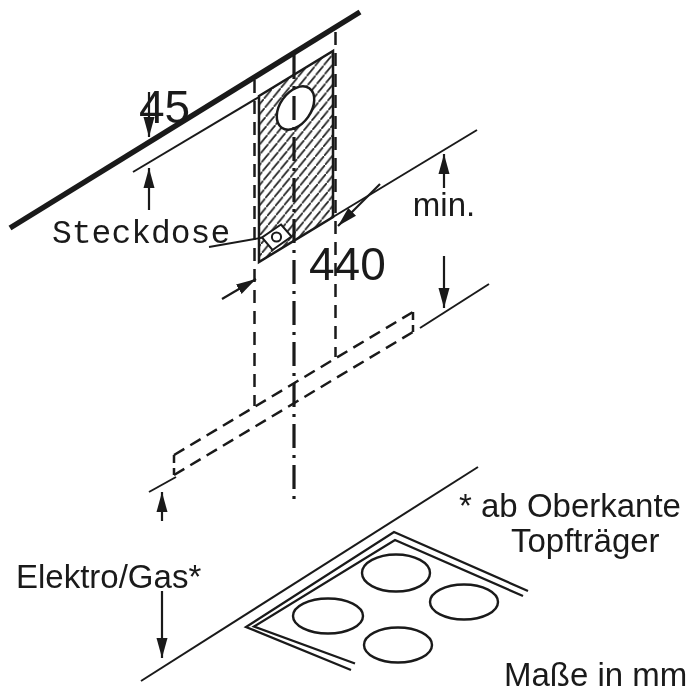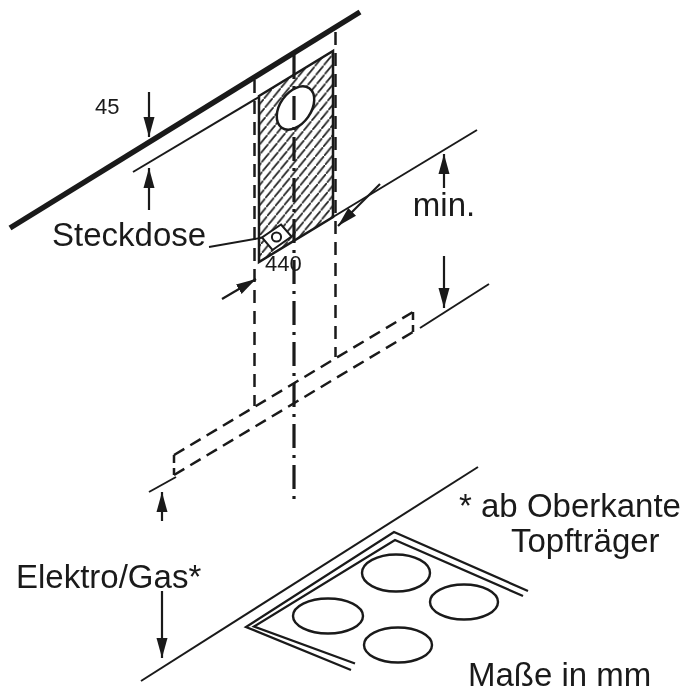--- a/index.html
+++ b/index.html
@@ -5,21 +5,21 @@
   html,body{margin:0;padding:0;background:#fff;}
   #stage{
     position:relative;width:700px;height:700px;background:#ffffff;
     font-family:"Liberation Sans", sans-serif;color:#1a1a1a;overflow:hidden;
   }
   #stage svg{position:absolute;left:0;top:0;}
   .label{
     position:absolute;color:#1a1a1a;font-size:33px;line-height:34px;
     white-space:nowrap;letter-spacing:0px;
   }
-  .label.num{font-size:22px;}
+  .label.num{font-size:46px;margin-left:44px;}
   .label.center{text-align:center;}
 </style>
 </head>
 <body>
 
 <div id="stage">
 
   <svg width="700" height="700" viewBox="0 0 700 700">
     <defs>
       <pattern id="hatch" patternUnits="userSpaceOnUse" width="9" height="9" patternTransform="rotate(-6)">
@@ -71,26 +71,26 @@
     <line x1="222" y1="299" x2="256" y2="279" stroke="#1a1a1a" stroke-width="2.2" marker-end="url(#arr)"></line>
     <line x1="380" y1="184" x2="338" y2="226" stroke="#1a1a1a" stroke-width="2.2" marker-end="url(#arr)"></line>
     <line x1="444" y1="188" x2="444" y2="154" stroke="#1a1a1a" stroke-width="2.2" marker-end="url(#arr)"></line>
     <line x1="444" y1="256" x2="444" y2="308" stroke="#1a1a1a" stroke-width="2.2" marker-end="url(#arr)"></line>
     <line x1="162" y1="521" x2="162" y2="492" stroke="#1a1a1a" stroke-width="2.2" marker-end="url(#arr)"></line>
     <line x1="162" y1="591" x2="162" y2="658" stroke="#1a1a1a" stroke-width="2.2" marker-end="url(#arr)"></line>
   </svg>
 
   <div class="label num" style="left:95px;top:90px;">45</div>
 
-  <div class="label" style="left:52px;top:218px;">Steckdose</div>
+  <div class="label" style="left:52px;top:218px;font-family:Liberation Mono, monospace;">Steckdose</div>
 
   <div class="label num" style="left:265px;top:247px;">440</div>
 
   <div class="label center" style="left:404px;top:188px;width:80px;">min.</div>
 
   <div class="label" style="left:16px;top:560px;text-align:right;">Elektro/Gas*</div>
 
   <div class="label" style="left:511px;top:524px;">Topfträger</div>
   <div class="label" style="left:459px;top:489px;">* ab Oberkante</div>
 
-  <div class="label" style="left:468px;top:658px;text-align:right;">Maße in mm</div>
+  <div class="label" style="left:504px;top:658px;text-align:right;">Maße in mm</div>
 
 </div>
 
 </body></html>

